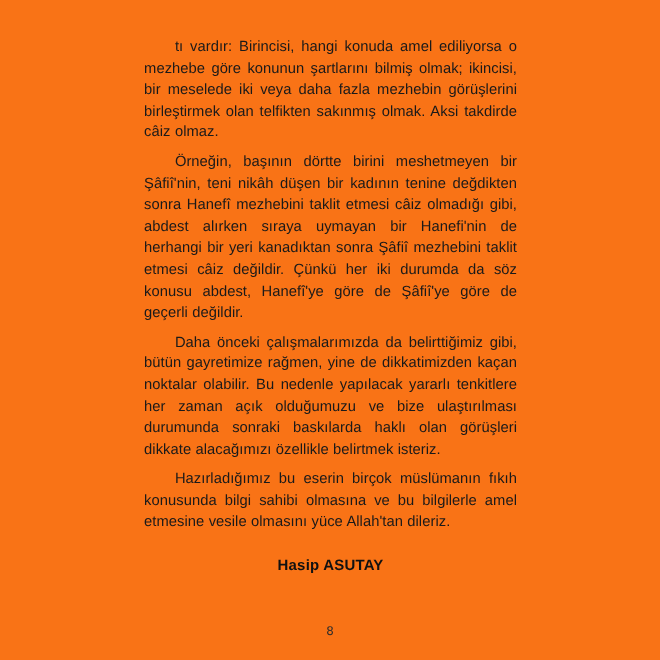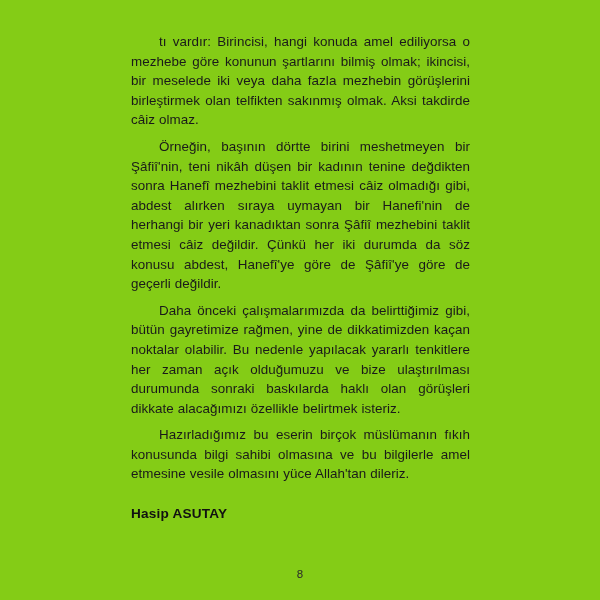--- a/index.html
+++ b/index.html
@@ -12,21 +12,21 @@
     background: #ffffff;
     font-family: "Liberation Sans", sans-serif;
     color: #111111;
     overflow: hidden;
   }
 
   .page {
     position: relative;
     width: 600px;
     height: 600px;
-    background: #84cc16;
+    background: #f97316;
     box-sizing: border-box;
   }
 
   .text-block {
     position: absolute;
     left: 131px;
     top: 32px;
     width: 339px;
   }
 
@@ -45,21 +45,21 @@
 
   .para:last-of-type {
     margin-bottom: 4px;
   }
 
   .signature {
     position: absolute;
     left: 131px;
     top: 504px;
     width: 339px;
-    text-align: left;
+    text-align: center;
     font-size: 13.6px;
     line-height: 19.6px;
     font-weight: bold;
     letter-spacing: 0.2px;
     color: #111111;
   }
 
   .page-number {
     position: absolute;
     left: 0;

